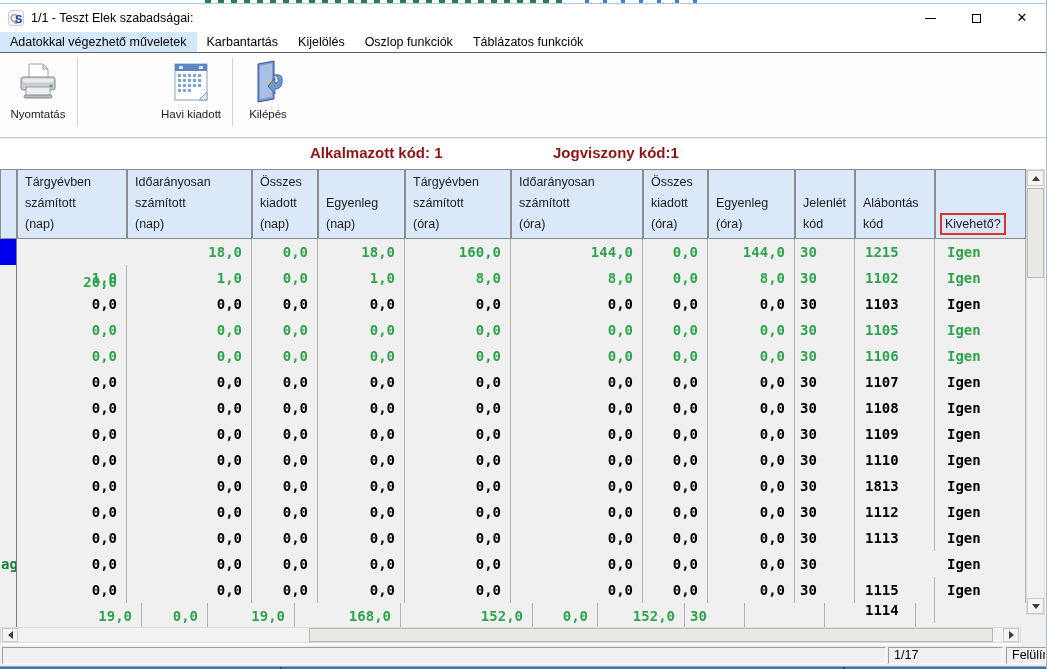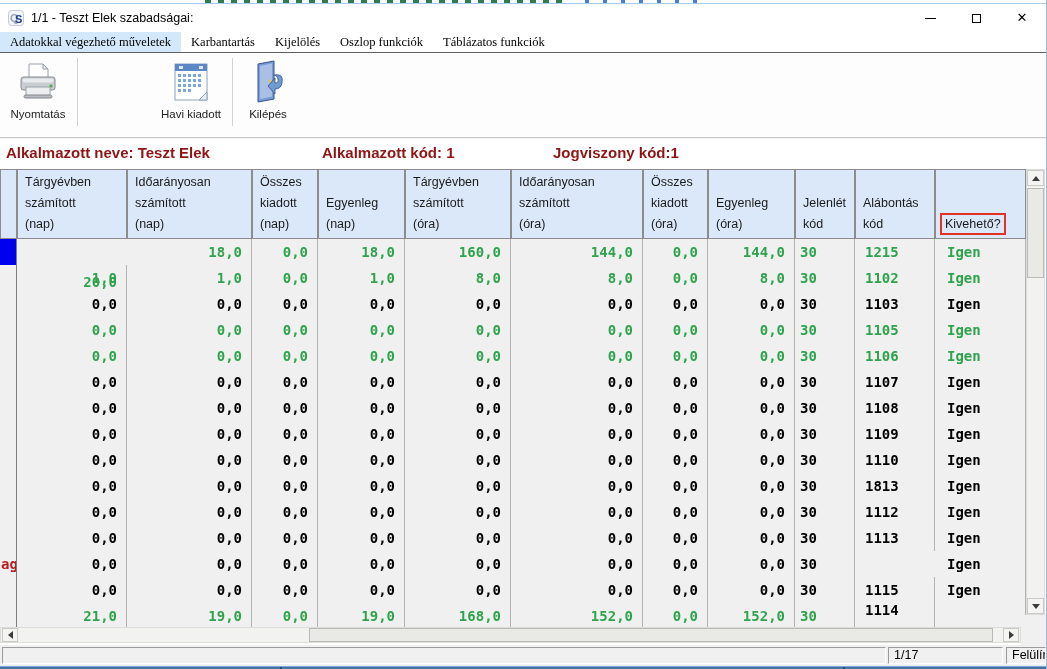--- a/index.html
+++ b/index.html
@@ -18,21 +18,21 @@
   
   .titlebar{position:absolute;left:0;top:4px;width:1047px;height:28px;background:#fff;display:flex;align-items:center;}
   .appicon{width:16px;height:16px;margin-left:8px;flex:none;}
   .titletext{margin-left:7px;font-size:12.5px;color:#000;white-space:nowrap;}
   .wincontrols{position:absolute;right:2px;top:0;height:28px;display:flex;}
   .winbtn{width:46px;height:28px;display:flex;align-items:center;justify-content:center;cursor:default;}
   .min-glyph{width:11px;height:0;border-top:1px solid #000;}
   .max-glyph{width:9px;height:9px;border:1px solid #000;}
   .close-glyph{font-size:13px;color:#000;line-height:28px;}
   
-  .menubar{position:absolute;left:0;top:32px;width:1047px;height:21px;background:#fff;border-bottom:1px solid #5f5f5f;font-size:12.5px;color:#000;display:flex;align-items:stretch;font-family:Liberation Serif, serif;}
+  .menubar{position:absolute;left:0;top:32px;width:1047px;height:21px;background:#fff;border-bottom:1px solid #5f5f5f;font-size:12.5px;color:#000;display:flex;align-items:stretch;}
   .menuitem{padding:0 10px;line-height:20px;white-space:nowrap;}
   .menuitem.selected{background:#d3e9fb;}
   
   .toolbar{position:absolute;left:0;top:53px;width:1047px;height:84px;background:#fdfdfd;}
   .toolbtn{position:absolute;top:4px;height:76px;display:flex;flex-direction:column;align-items:center;justify-content:flex-start;}
   .toolbtn .ticon{width:48px;height:48px;flex:none;}
   .toolbtn .tlabel{font-size:11.5px;color:#222;margin-top:3px;white-space:nowrap;}
   .tool-sep{position:absolute;top:5px;width:1px;height:68px;background:#d2d2d2;}
   .toolbar-groove{position:absolute;left:0;top:137px;width:1047px;height:3px;border-top:1px solid #c9c9c9;border-bottom:1px solid #ffffff;background:#f2f2f2;}
   
@@ -44,21 +44,21 @@
     display:flex;flex-direction:column;justify-content:flex-end;
     padding:3px 2px 3px 7px;font-size:12.5px;color:#1a1a1a;line-height:21px;overflow:hidden;white-space:nowrap;}
   .annotated{border:2px solid var(--annotation-red,#e03226);padding:0 3px;margin-left:-3px;line-height:18px;align-self:flex-start;}
   .grid-body{position:absolute;left:0;top:239px;width:1026px;height:388px;background:#f0f0f0;overflow:hidden;}
   .grow{display:flex;height:26px;}
   .cell{flex:none;height:26px;line-height:26px;border-right:1px solid #b3b3b3;
     font-family:"DejaVu Sans Mono",monospace;font-weight:bold;font-size:14px;
     overflow:hidden;white-space:nowrap;}
   .cell.right{text-align:right;padding-right:9px;}
   .cell.left{text-align:left;padding-left:10px;}
-  .cell.sliver{border-right:1px solid #7e7e7e;color:#b91c1c;text-align:left;padding-left:1px;}
+  .cell.sliver{border-right:1px solid #7e7e7e;color:#15803d;text-align:left;padding-left:1px;}
   .cell.sliver.selected{background:var(--selection-blue,#0000ee);}
   
   .vscroll{position:absolute;left:1026px;top:169px;width:19px;height:446px;background:#f2f2f0;border:1px solid #dcdcda;}
   .vbtn{position:absolute;left:0;width:17px;height:16px;background:#f4f4f2;border:1px solid #c9c9c6;display:flex;align-items:center;justify-content:center;}
   .vbtn.up{top:0;}
   .vbtn.down{bottom:0;}
   .vthumb{position:absolute;left:0;top:18px;width:17px;height:90px;background:#e9e9e6;border:1px solid #b9b9b5;}
   .tri-up{width:0;height:0;border-left:4px solid transparent;border-right:4px solid transparent;border-bottom:5px solid #3c3c3c;}
   .tri-down{width:0;height:0;border-left:4px solid transparent;border-right:4px solid transparent;border-top:5px solid #3c3c3c;}
   .tri-left{width:0;height:0;border-top:4px solid transparent;border-bottom:4px solid transparent;border-right:5px solid #3c3c3c;}
@@ -173,22 +173,21 @@
         <circle cx="26" cy="24" r="1.5" fill="#e8c23a"></circle>
         <path d="M30 18 q10 -2 8 8 q-1 6 -7 6 l0 5 -7 -8 7 -8 0 5 q4 0 3 -4 q-1 -4 -4 -4 z" fill="#6f9bd0" stroke="#35518f" stroke-width="0.8"></path>
       </svg>
       <span class="tlabel">Kilépés</span>
     </div>
 
   </div>
   <div class="toolbar-groove"></div>
 
   <div class="infobar">
-    <span class="infotext" style="left:6px;">Alkalmazott neve: Teszt Elek</span>
-    <span class="infotext" style="left:310px;margin-left:12px;">Alkalmazott kód: 1</span>
+    <span class="infotext" style="left:310px;">Alkalmazott kód: 1</span>
     <span class="infotext" style="left:553px;">Jogviszony kód:1</span>
   </div>
 
   <div class="grid-header">
       <div class="hcell" style="width: 17px;"></div>
       <div class="hcell" style="width: 110px;">
         <div>Tárgyévben</div>
         <div>számított</div>
         <div>(nap)</div>
       </div>
@@ -429,21 +428,20 @@
         <div class="cell right" style="width: 106px; color: var(--black-text);">0,0</div>
         <div class="cell right" style="width: 132px; color: var(--black-text);">0,0</div>
         <div class="cell right" style="width: 65px; color: var(--black-text);">0,0</div>
         <div class="cell right" style="width: 87px; color: var(--black-text);">0,0</div>
         <div class="cell left" style="width: 60px; color: var(--black-text); padding-left: 5px;">30</div>
         <div class="cell left" style="width: 80px; color: var(--black-text);">1115</div>
         <div class="cell left" style="width: 91px; color: var(--black-text); padding-left: 12px;">Igen</div>
       </div>
       <div class="grow">
         <div class="cell sliver" style="width: 17px;"></div>
-        <div class="cell right" style="width: 110px; color: var(--green-text);">21,0</div>
         <div class="cell right" style="width: 125px; color: var(--green-text);">19,0</div>
         <div class="cell right" style="width: 66px; color: var(--green-text);">0,0</div>
         <div class="cell right" style="width: 87px; color: var(--green-text);">19,0</div>
         <div class="cell right" style="width: 106px; color: var(--green-text);">168,0</div>
         <div class="cell right" style="width: 132px; color: var(--green-text);">152,0</div>
         <div class="cell right" style="width: 65px; color: var(--green-text);">0,0</div>
         <div class="cell right" style="width: 87px; color: var(--green-text);">152,0</div>
         <div class="cell left" style="width: 60px; color: var(--green-text); padding-left: 5px;">30</div>
         <div class="cell left" style="width: 80px; color: var(--green-text);"></div>
         <div class="cell left" style="width: 91px; color: var(--green-text); padding-left: 12px;"></div>

